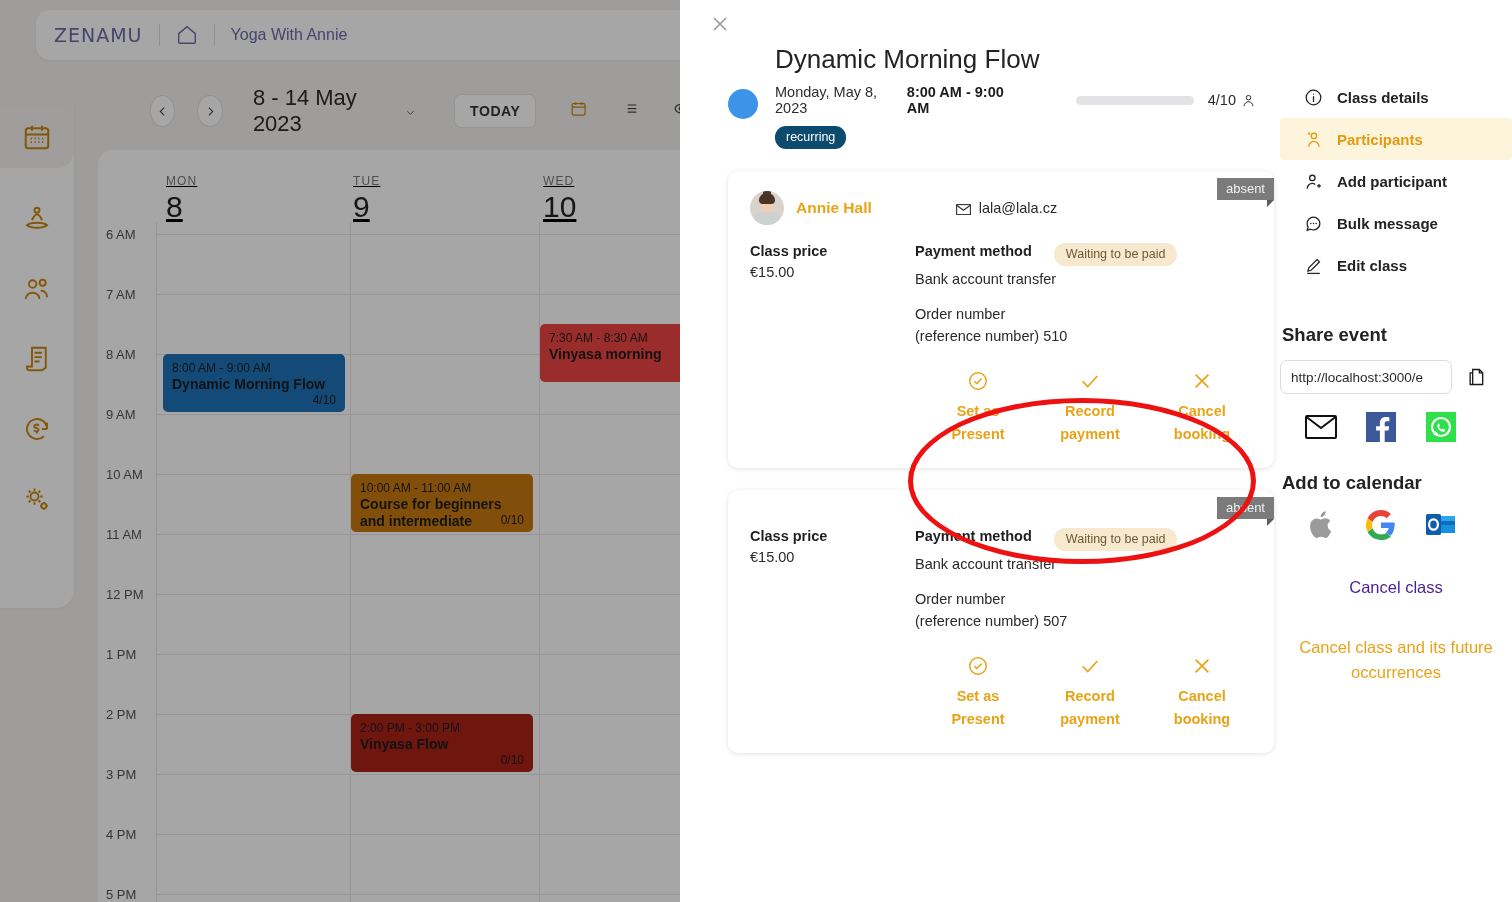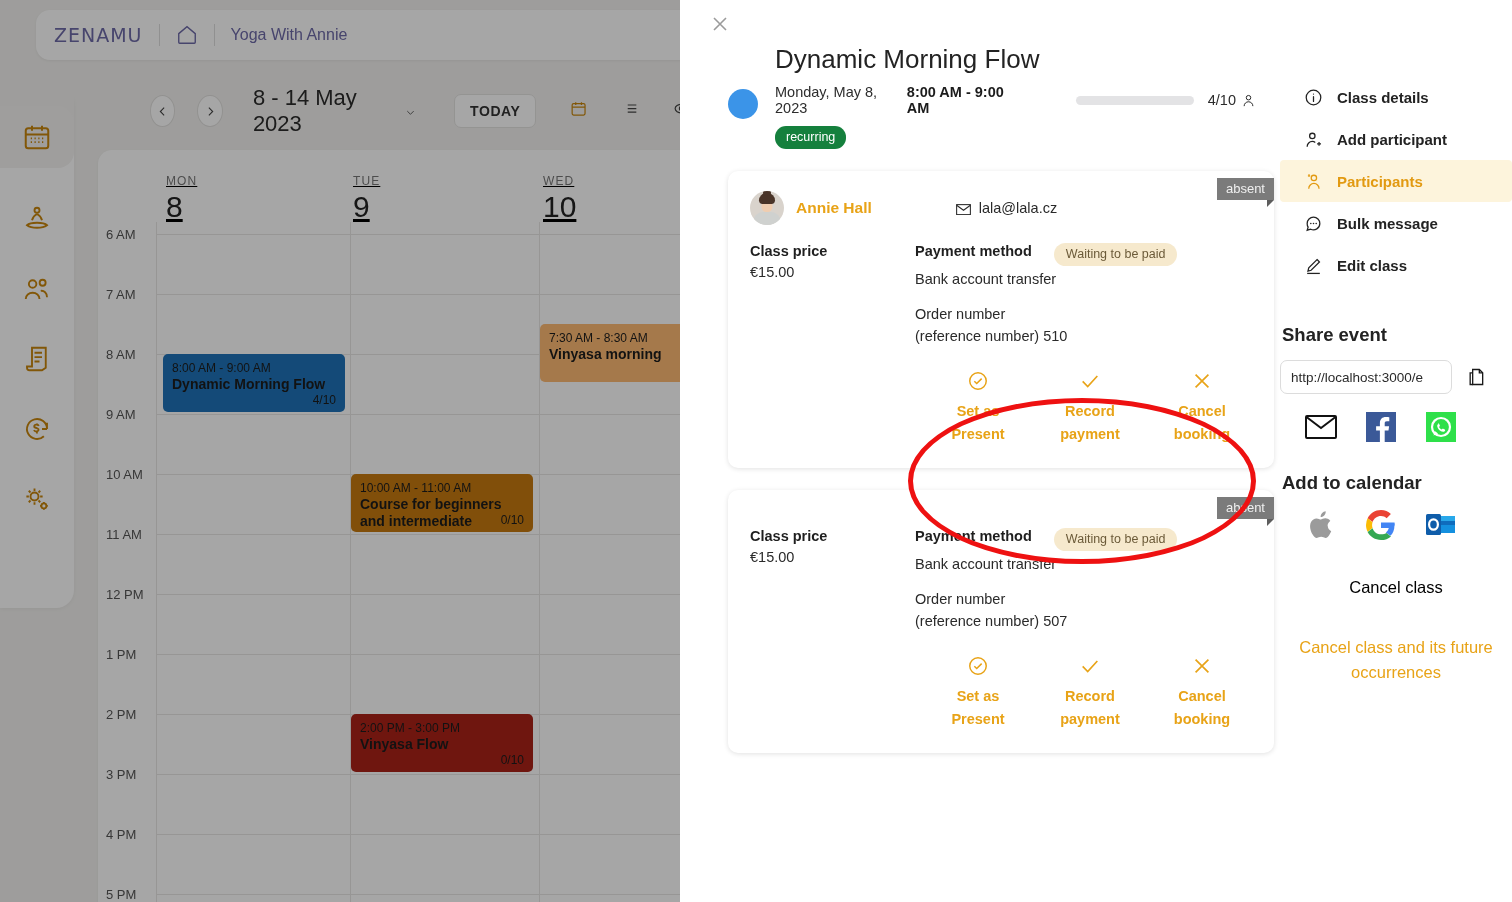--- a/index.html
+++ b/index.html
@@ -119,21 +119,21 @@
   .head-meta { display: flex; align-items: center; margin-left: 47px; margin-top: 9px; }
   .meta-date { font-size: 14.5px; color: #2d2d2d; }
   .meta-time { font-size: 14.5px; color: #1c1c1c; font-weight: 700; margin-left: 16px; }
   .prog-wrap { display: flex; align-items: center; margin-left: 66px; }
   .prog-track { width: 118px; height: 9px; border-radius: 5px; background: #e3e3e5; overflow: hidden; }
   .prog-fill { height: 100%; border-radius: 5px; background: #3b94e8; }
   .prog-text { font-size: 14.5px; color: #2b2b2b; margin-left: 14px; }
   .person-ico { width: 15px; height: 15px; margin-left: 5px; color: #2b2b2b; }
   .pill-recurring {
     display: inline-block; margin-left: 47px; margin-top: 10px;
-    background: #15803d; color: #fff; font-size: 12.5px;
+    background: #0c4a6e; color: #fff; font-size: 12.5px;
     padding: 4px 11px 5px 11px; border-radius: 11px;
   }
 
   .section-title {
     margin: 34px 0 0 24px; font-size: 26px; font-weight: 700; color: #2b2b2b;
   }
 
   .bk-card {
     position: relative; margin: 22px 0 0 24px; width: 546px;
     background: #fff; border-radius: 10px;
@@ -210,21 +210,21 @@
     font-size: 13.5px; color: #2a2a2a; background: #fff; overflow: hidden;
     white-space: nowrap;
   }
   .copy-ico { width: 20px; height: 20px; margin-left: 14px; color: #1a1a1a; }
   .share-icons { display: flex; align-items: center; gap: 26px; margin: 16px 0 0 24px; }
   .sh { width: 34px; height: 34px; display: flex; align-items: center; justify-content: center; }
   .addcal-h { margin: 28px 0 0 2px; font-size: 18.5px; font-weight: 700; color: #232323; }
   .cal-icons { display: flex; align-items: center; gap: 26px; margin: 14px 0 0 24px; }
 
   .cancel-link {
-    text-align: center; color: #000000; font-size: 16.5px; margin-top: 36px;
+    text-align: center; color: #4c1d95; font-size: 16.5px; margin-top: 36px;
   }
   .cancel-link2 {
     text-align: center; color: #e8a317; font-size: 16.5px; line-height: 25px;
     margin: 38px auto 0 auto; width: 200px;
   }
 
   
   .annot {
     position: absolute; left: 908px; top: 398px; width: 348px; height: 166px;
     border: 5px solid #ee1111; border-radius: 50%;
@@ -389,21 +389,21 @@
         <div class="hline" style="top:612px"></div>
         <div class="hour-label" style="top:672px">5 PM</div>
         <div class="hline" style="top:672px"></div>
 
         <div class="ev" style="left:65px; top:132px; width:182px; height:58px; background:#1f72b8">
           <div class="t">8:00 AM - 9:00 AM</div>
           <div class="n">Dynamic Morning Flow</div>
           <div class="c">4/10</div>
         </div>
 
-        <div class="ev" style="left:442px; top:102px; width:182px; height:58px; background:#fdba74">
+        <div class="ev" style="left:442px; top:102px; width:182px; height:58px; background:#ef4444">
           <div class="t">7:30 AM - 8:30 AM</div>
           <div class="n">Vinyasa morning</div>
         </div>
 
         <div class="ev" style="left:253px; top:252px; width:182px; height:58px; background:#c77a10">
           <div class="t">10:00 AM - 11:00 AM</div>
           <div class="n">Course for beginners and intermediate</div>
           <div class="c">0/10</div>
         </div>
 
@@ -570,40 +570,40 @@
       <div class="menu">
         <div class="menu-item">
           <span class="menu-ico">
             <svg viewBox="0 0 24 24" fill="none" stroke="currentColor" stroke-width="1.6">
                 <circle cx="12" cy="12" r="9.2"></circle>
                 <path d="M12 11v6M12 7.6v.01" stroke-linecap="round"></path>
               </svg>
           </span>
           <span>Class details</span>
         </div>
+        <div class="menu-item active">
+          <span class="menu-ico">
+            <svg viewBox="0 0 24 24" fill="none" stroke="currentColor" stroke-width="1.6">
+                <circle cx="12.5" cy="7.5" r="3.4"></circle>
+                <path d="M6 21c0-3.6 2.9-6.5 6.5-6.5S19 17.4 19 21"></path>
+                <path d="M7.5 5.5l-2.3-2M5.2 5.5l2.3-2"></path>
+              </svg>
+          </span>
+          <span>Participants</span>
+        </div>
         <div class="menu-item">
           <span class="menu-ico">
             <svg viewBox="0 0 24 24" fill="none" stroke="currentColor" stroke-width="1.6">
                 <circle cx="10.5" cy="7.5" r="3.4"></circle>
                 <path d="M4 21c0-3.6 2.9-6.5 6.5-6.5c1.4 0 2.7.4 3.7 1.2"></path>
                 <path d="M16.5 17.5h5M19 15v5"></path>
               </svg>
           </span>
           <span>Add participant</span>
         </div>
-        <div class="menu-item active">
-          <span class="menu-ico">
-            <svg viewBox="0 0 24 24" fill="none" stroke="currentColor" stroke-width="1.6">
-                <circle cx="12.5" cy="7.5" r="3.4"></circle>
-                <path d="M6 21c0-3.6 2.9-6.5 6.5-6.5S19 17.4 19 21"></path>
-                <path d="M7.5 5.5l-2.3-2M5.2 5.5l2.3-2"></path>
-              </svg>
-          </span>
-          <span>Participants</span>
-        </div>
         <div class="menu-item">
           <span class="menu-ico">
             <svg viewBox="0 0 24 24" fill="none" stroke="currentColor" stroke-width="1.6">
                 <path d="M4 12a8 8 0 1116 0 8 8 0 01-11.5 7.2L4 20.5l1.2-4A7.9 7.9 0 014 12z"></path>
                 <path d="M8.6 12h.01M12 12h.01M15.4 12h.01" stroke-linecap="round" stroke-width="2"></path>
               </svg>
           </span>
           <span>Bulk message</span>
         </div>
         <div class="menu-item">

